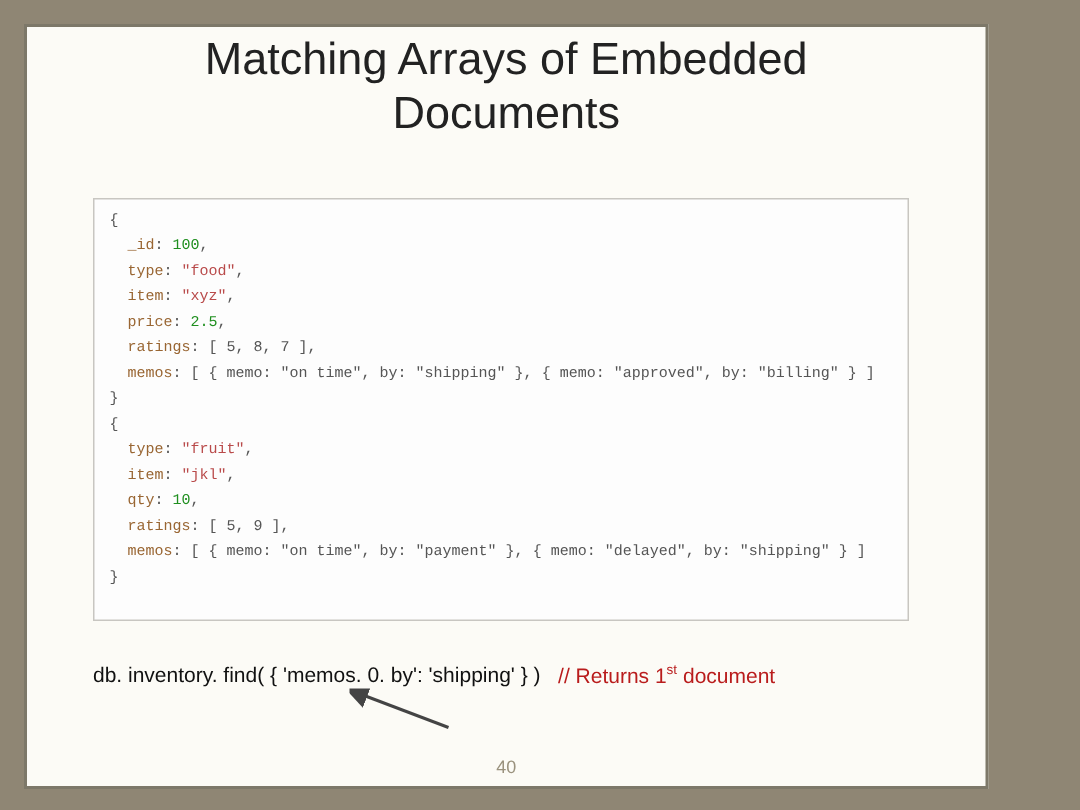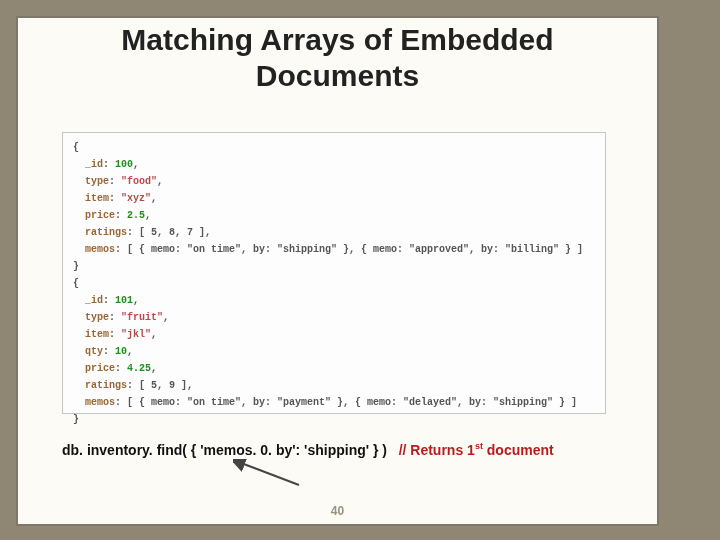--- a/index.html
+++ b/index.html
@@ -1,16 +1,16 @@
 <!DOCTYPE html>
 <html><head>
 <meta charset="utf-8">
 <style>
   html,body{margin:0;padding:0;width:720px;height:540px;background:#8f8674;font-family:Arial,Helvetica,sans-serif;}
-  .stage{position:relative;width:675px;height:540px;font-weight:bold;}
+  .stage{position:relative;width:675px;height:540px;}
   .panel{position:absolute;left:16px;top:16px;right:16px;bottom:14px;border:2px solid #7d7869;background:#fcfbf6;}
   .title{font-size:30px;text-align:center;color:#222;margin-top:4px;line-height:1.2;}
   .codebox{position:absolute;left:44px;top:114px;width:544px;height:282px;background:#fdfdfd;border:1px solid #c8c6c1;font-family:"Courier New",monospace;font-size:10px;color:#555;padding:6px 10px;box-sizing:border-box;line-height:1.7;}
   .codebox .k{color:#996633;}
   .codebox .num{color:#1f8f1f;}
   .codebox .str{color:#b94a4a;}
   .queryline{position:absolute;left:44px;top:423px;font-size:14px;color:#111;white-space:nowrap;}
   .queryline .comment{color:#b91c1c;}
   .queryline sup{font-size:9px;}
   .arrow-svg{position:absolute;left:215px;top:441px;}
@@ -32,25 +32,23 @@
     <div class="codebox">
       <div>{</div>
       <div>&nbsp;&nbsp;<span class="k">_id</span>: <span class="num">100</span>,</div>
       <div>&nbsp;&nbsp;<span class="k">type</span>: <span class="str">"food"</span>,</div>
       <div>&nbsp;&nbsp;<span class="k">item</span>: <span class="str">"xyz"</span>,</div>
       <div>&nbsp;&nbsp;<span class="k">price</span>: <span class="num">2.5</span>,</div>
       <div>&nbsp;&nbsp;<span class="k">ratings</span>: <span>[ 5, 8, 7 ]</span>,</div>
       <div>&nbsp;&nbsp;<span class="k">memos</span>: <span>[ { memo: "on time", by: "shipping" }, { memo: "approved", by: "billing" } ]</span></div>
       <div>}</div>
       <div>{</div>
-      <div>&nbsp;&nbsp;<span class="k">_id</span>: <span class="num">101</span>,</div>
       <div>&nbsp;&nbsp;<span class="k">type</span>: <span class="str">"fruit"</span>,</div>
       <div>&nbsp;&nbsp;<span class="k">item</span>: <span class="str">"jkl"</span>,</div>
       <div>&nbsp;&nbsp;<span class="k">qty</span>: <span class="num">10</span>,</div>
-      <div>&nbsp;&nbsp;<span class="k">price</span>: <span class="num">4.25</span>,</div>
       <div>&nbsp;&nbsp;<span class="k">ratings</span>: <span>[ 5, 9 ]</span>,</div>
       <div>&nbsp;&nbsp;<span class="k">memos</span>: <span>[ { memo: "on time", by: "payment" }, { memo: "delayed", by: "shipping" } ]</span></div>
       <div>}</div>
     </div>
 
     <div class="queryline">
       <span>db. inventory. find( { 'memos. 0. by': 'shipping' } )</span>&nbsp;&nbsp;
       <span class="comment"><span>// Returns 1</span><sup>st</sup><span> document</span></span>
     </div>
 

